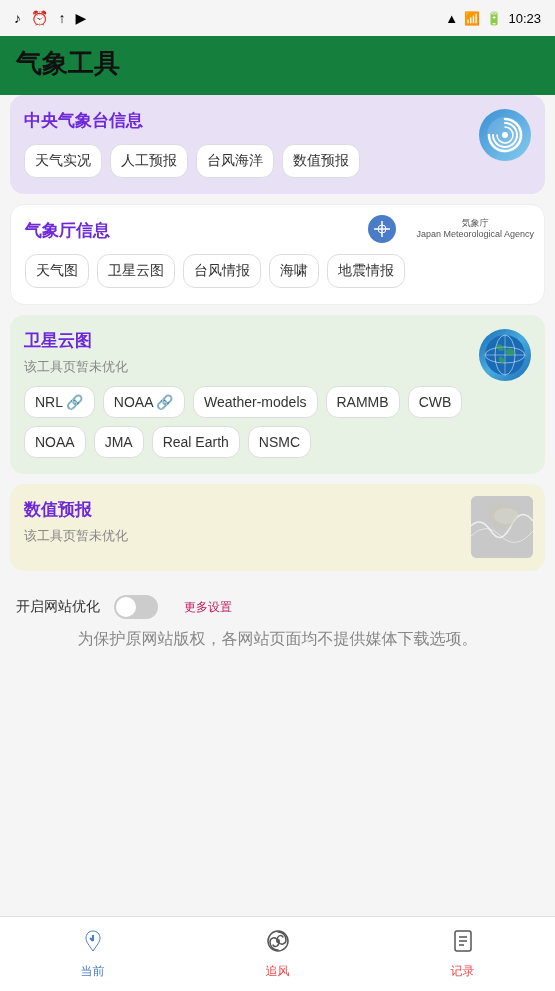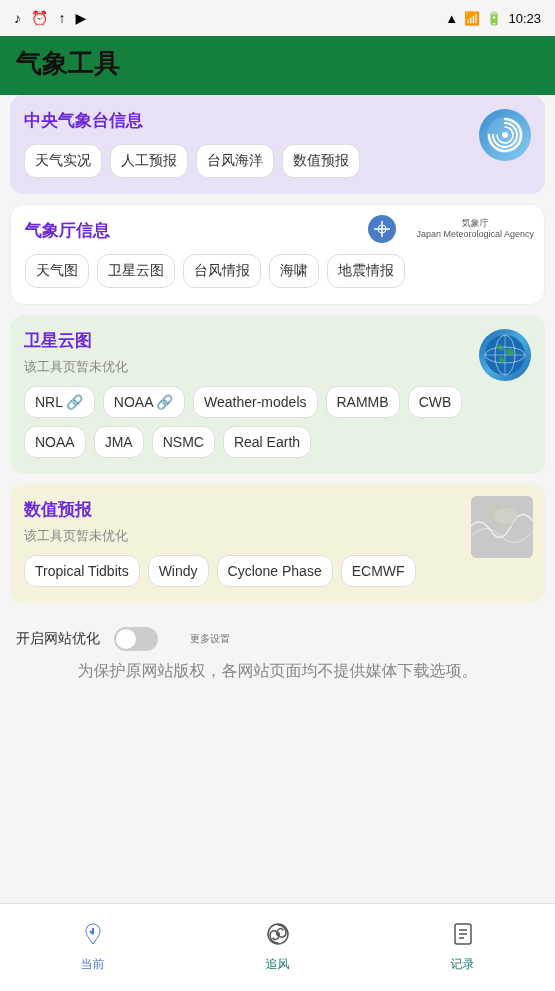--- a/index.html
+++ b/index.html
@@ -200,39 +200,39 @@
       position: absolute;
       width: 20px;
       height: 20px;
       background: white;
       border-radius: 50%;
       top: 2px;
       left: 2px;
       transition: left 0.2s;
     }
     .more-settings {
-      font-size: 10px;
-      color: #737373;
-      margin-left: 18px;
+      font-size: 12px;
+      color: #be185d;
+      margin-left: 12px;
     }
 
     .bottom-notice {
       padding: 4px 16px 16px 16px;
       font-size: 16px;
       color: #888;
       text-align: center;
     }
 
     
     .bottom-nav {
       position: fixed;
       bottom: 0;
       left: 0;
       width: 555px;
-      height: 88px;
+      height: 75px;
       background: white;
       border-top: 1px solid #e0e0e0;
       display: flex;
       align-items: center;
       justify-content: space-around;
     }
     .nav-item {
       display: flex;
       flex-direction: column;
       align-items: center;
@@ -240,21 +240,21 @@
       cursor: pointer;
       flex: 1;
       padding: 8px 0;
     }
     .nav-icon {
       font-size: 22px;
       color: #555;
     }
     .nav-label {
       font-size: 12px;
-      color: #0f766e;
+      color: #ef4444;
     }
     .nav-item.active .nav-icon,
     .nav-item.active .nav-label {
       color: #4a7cc7;
     }
 
     
     .content-spacer {
       height: 80px;
     }
@@ -339,45 +339,39 @@
   <div class="section-title">卫星云图</div>
   <div class="section-subtitle">该工具页暂未优化</div>
   <div class="tags-row">
     <button class="tag-btn">NRL 🔗</button>
     <button class="tag-btn">NOAA 🔗</button>
     <button class="tag-btn">Weather-models</button>
     <button class="tag-btn">RAMMB</button>
     <button class="tag-btn">CWB</button>
     <button class="tag-btn">NOAA</button>
     <button class="tag-btn">JMA</button>
+    <button class="tag-btn">Real Earth</button>
     <button class="tag-btn">NSMC</button>
-    <button class="tag-btn">Real Earth</button>
   </div>
 </div>
 
 <div class="section section-yellow">
 
   <div class="satellite-thumb">
     <svg width="62" height="62" viewBox="0 0 62 62">
       <rect width="62" height="62" fill="#c8c8c8"></rect>
 
       <path d="M0,30 Q10,20 20,35 Q30,50 40,30 Q50,10 62,25" fill="none" stroke="white" stroke-width="1.5" opacity="0.7"></path>
       <path d="M0,40 Q15,25 30,40 Q45,55 62,35" fill="none" stroke="white" stroke-width="1" opacity="0.5"></path>
       <ellipse cx="35" cy="20" rx="12" ry="8" fill="rgba(255,255,255,0.3)"></ellipse>
       <path d="M20,10 Q35,5 45,15 Q50,25 40,30 Q25,35 20,25 Q15,15 20,10Z" fill="rgba(200,200,180,0.5)"></path>
     </svg>
   </div>
   <div class="section-title">数值预报</div>
   <div class="section-subtitle">该工具页暂未优化</div>
-  <div class="tags-row">
-    <button class="tag-btn">Tropical Tidbits</button>
-    <button class="tag-btn">Windy</button>
-    <button class="tag-btn">Cyclone Phase</button>
-    <button class="tag-btn">ECMWF</button>
-  </div>
 </div>
 
 <div class="bottom-controls">
   <span class="toggle-label">开启网站优化</span>
   <div class="toggle-switch"></div>
   <span class="more-settings">更多设置</span>
 </div>
 <div class="bottom-notice">为保护原网站版权，各网站页面均不提供媒体下载选项。</div>
 
 <div class="content-spacer"></div>

